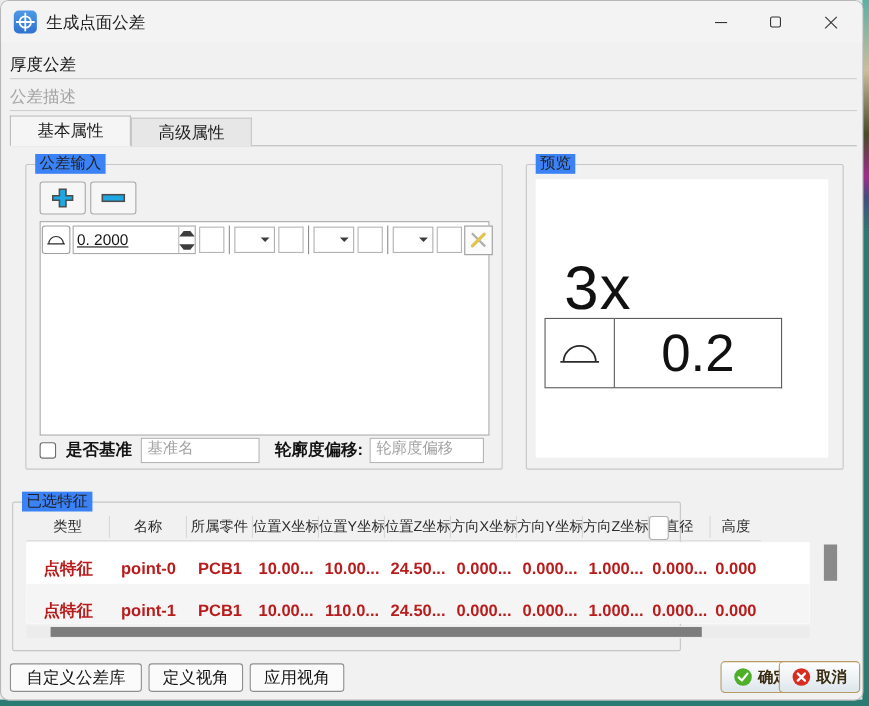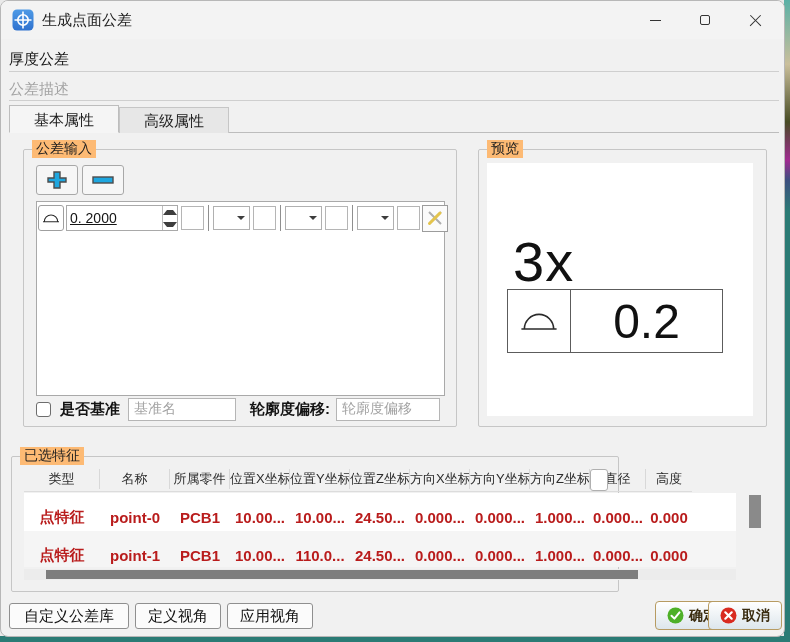--- a/index.html
+++ b/index.html
@@ -34,21 +34,21 @@
   #fld-name { top:46px; }
   #fld-desc { top:75px; }
   
   .tabbar { position:absolute; left:8px; top:104px; height:28px; display:flex; z-index:2; }
   .tab { padding:0 24px; height:28px; line-height:27px; font-size:15px; color:#1c1c1c; }
   .tab.active { background:#f5f5f5; border:1px solid #bdbdbd; border-bottom:1px solid #f5f5f5; }
   .tab.inactive { background:#e7e7e7; border:1px solid #c6c6c6; border-bottom:none; height:26px; margin-top:2px; line-height:25px; }
   .tabline { position:absolute; left:8px; top:131px; width:770px; height:1px; background:#bdbdbd; z-index:1; }
   
   .group { position:absolute; border:1px solid #c6c6c6; border-radius:2px; }
-  .group-title { position:absolute; top:-10px; left:8px; background:#fdba74; padding:0 4px; font-size:14px; color:#1f1f1f; }
+  .group-title { position:absolute; top:-10px; left:8px; background:#3b82f6; padding:0 4px; font-size:14px; color:#1f1f1f; }
   #grp-input   { left:22px;  top:148px; width:434px; height:278px; }
   #grp-preview { left:477px; top:148px; width:289px; height:278px; }
   #grp-features{ left:10px;  top:455px; width:608px; height:136px; }
   
   .tool-btn { position:absolute; width:42px; height:30px; background:#f6f6f6; border:1px solid #a8a8a8; border-radius:3px; display:flex; align-items:center; justify-content:center; }
   #btn-add { left:12px; top:15px; }
   #btn-remove { left:58px; top:15px; }
   .list-area { position:absolute; left:12px; top:51px; width:409px; height:195px; background:#fff; border:1px solid #a9a9a9; }
   .tol-row { display:flex; align-items:center; height:30px; padding:2px 1px 0 1px; }
   .sym-btn { width:26px; height:26px; background:#fff; border:1px solid #9f9f9f; border-radius:3px; display:flex; align-items:center; justify-content:center; flex:0 0 auto; }
@@ -67,21 +67,21 @@
   .checkbox { width:15px; height:15px; background:#fff; border:1.5px solid #6d6d6d; border-radius:3px; flex:0 0 auto; }
   .datum-label { font-size:15px; color:#141414; margin:0 8px 0 9px; }
   .small-input { height:23px; border:1px solid #b5b5b5; background:#fff; font-size:14px; padding:0 5px; outline:none; font-family:Liberation Serif, serif; color:#141414; }
   .small-input::placeholder { color:#a3a3a3; }
   #inp-datum { width:108px; }
   .offset-label { font-size:15px; color:#141414; margin:0 6px 0 14px; font-weight:bold; }
   #inp-offset { width:104px; }
   
   .preview-canvas { position:absolute; left:8px; top:13px; width:266px; height:253px; background:#fff; }
   .count-label { position:absolute; left:26px; top:66px; font-size:56px; color:#111; letter-spacing:1px; }
-  .fcf { position:absolute; left:20px; top:126px; height:64px; display:flex; }
+  .fcf { position:absolute; left:8px; top:126px; height:64px; display:flex; }
   .fcf-cell { border:1px solid #5c5c5c; display:flex; align-items:center; justify-content:center; }
   .fcf-sym { width:64px; }
   .fcf-val { width:152px; border-left:none; font-size:48px; color:#111; }
   
   .tbl-head { position:absolute; left:12px; top:10px; height:25px; display:flex; align-items:center; border-bottom:1px solid #dcdcdc; }
   .th { font-size:13px; color:#2c2c2c; text-align:center; overflow:hidden; white-space:nowrap; border-right:1px solid #d8d8d8; height:20px; line-height:20px; }
   .th:last-child { border-right:none; }
   .tbl-body { position:absolute; left:12px; top:36px; width:712px; height:74px; background:#fff; overflow:hidden; }
   .tr { display:flex; align-items:center; height:36px; background:#fff; }
   .tr:nth-child(2) { background:#f5f5f5; margin-top:2px; }

